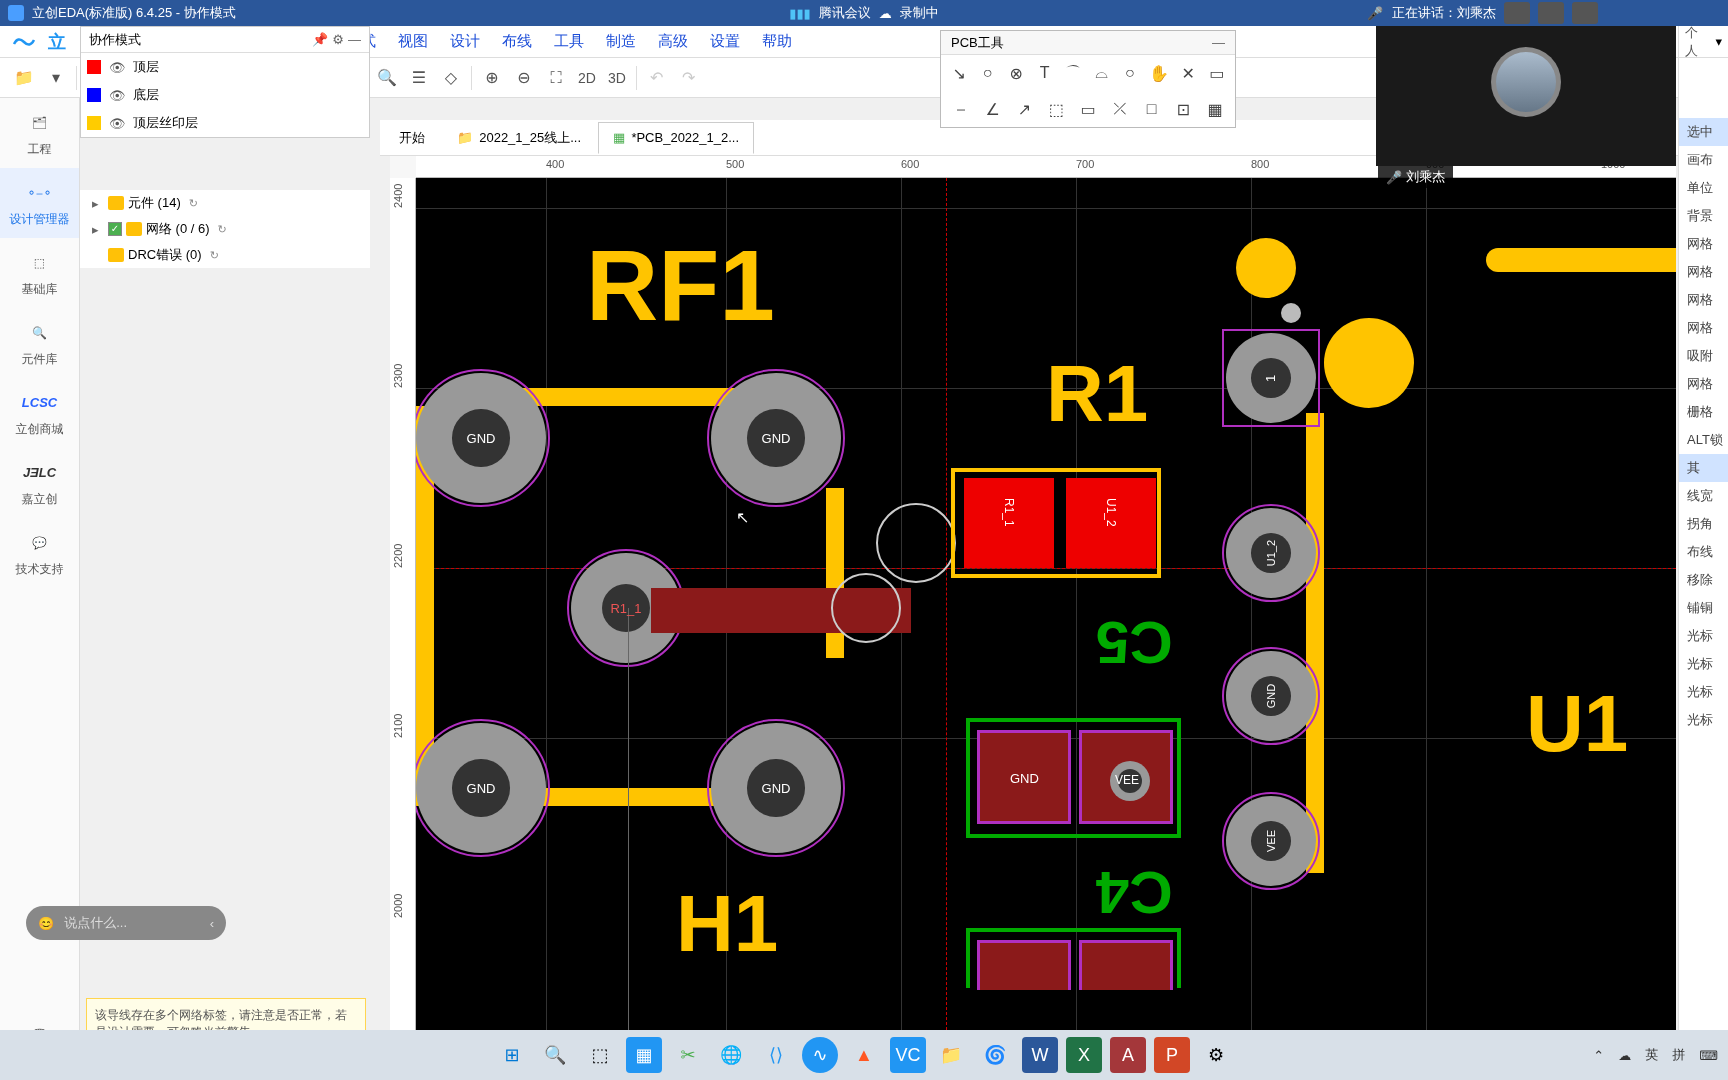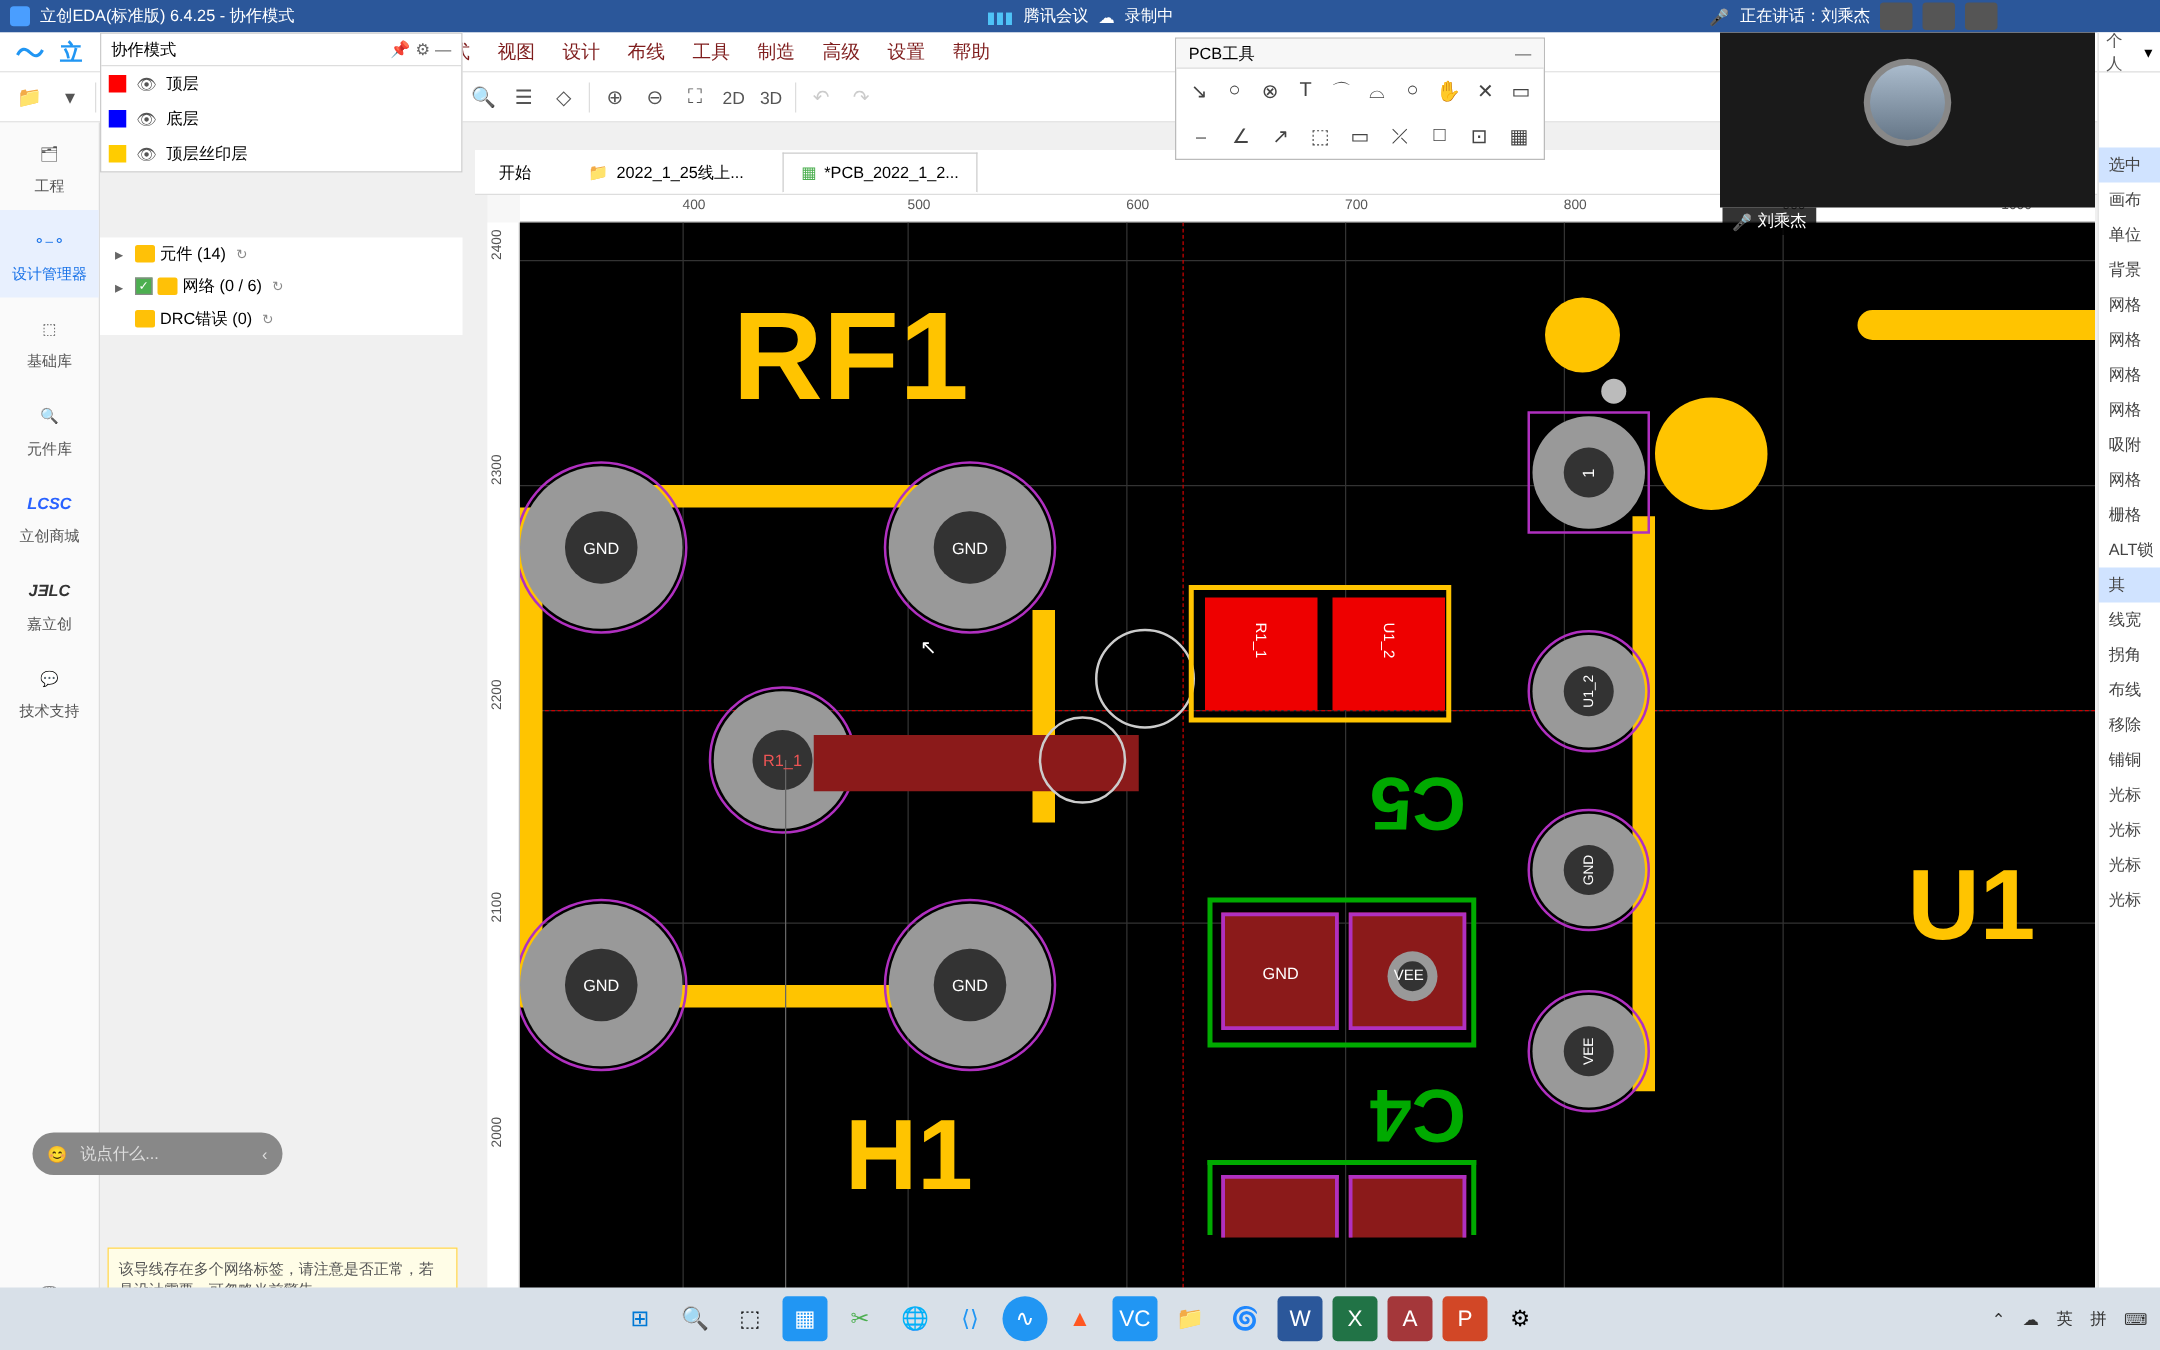--- a/index.html
+++ b/index.html
@@ -26,21 +26,21 @@
 .layer-header .icons { display: flex; gap: 4px; color: #666; }
 .layer-tabs { height: 28px; display: flex; border-bottom: 1px solid #ddd; font-size: 13px; }
 .layer-tab { padding: 0 10px; display: flex; align-items: center; cursor: pointer; }
 .layer-tab.active { background: #e8f0fe; color: #1a73e8; border-bottom: 2px solid #1a73e8; }
 .layer-list { }
 .layer-item { height: 28px; display: flex; align-items: center; padding: 0 6px; font-size: 13px; gap: 8px; }
 .layer-color { width: 14px; height: 14px; }
 .layer-eye { width: 16px; color: #555; }
 
 
-.top-menus { display: flex; gap: 22px; padding-left: 280px; font-size: 15px; color: #7f1d1d; align-items: center; height: 100%; }
+.top-menus { display: flex; gap: 22px; padding-left: 280px; font-size: 15px; color: #1d4ed8; align-items: center; height: 100%; }
 .top-menus span { cursor: pointer; }
 
 
 .pcb-tools { position: absolute; left: 940px; top: 30px; width: 296px; background: #fff; border: 1px solid #bbb; z-index: 50; }
 .pcb-tools-header { height: 24px; display: flex; align-items: center; padding: 0 10px; font-size: 13px; background: #f7f7f7; border-bottom: 1px solid #ddd; }
 .pcb-tools-header .min { margin-left: auto; color: #666; }
 .pcb-tools-row { height: 36px; display: flex; align-items: center; gap: 8px; padding: 0 8px; }
 .tool-icon { width: 26px; height: 26px; display: flex; align-items: center; justify-content: center; color: #444; border: 1px solid transparent; }
 
 
@@ -58,21 +58,21 @@
 .jlc-logo { font-size: 13px; font-style: italic; font-weight: bold; color: #333; }
 
 
 .tree-panel { position: absolute; left: 80px; top: 190px; width: 290px; background: #fff; }
 .tree-item { height: 26px; display: flex; align-items: center; padding-left: 12px; font-size: 13px; gap: 4px; }
 .tree-arrow { width: 12px; color: #666; }
 .tree-folder { width: 16px; height: 14px; background: #ffc107; border-radius: 2px; }
 .tree-refresh { color: #888; margin-left: 4px; font-size: 11px; }
 
 
-.main-tabs { position: absolute; left: 380px; top: 120px; right: 50px; height: 36px; background: #fff; display: flex; align-items: center; gap: 16px; padding: 0 4px; border-bottom: 1px solid #ddd; }
+.main-tabs { position: absolute; left: 380px; top: 120px; right: 50px; height: 36px; background: #fff; display: flex; align-items: center; gap: 2px; padding: 0 4px; border-bottom: 1px solid #ddd; }
 .tab { height: 32px; display: flex; align-items: center; padding: 0 14px; font-size: 13px; gap: 6px; border: 1px solid transparent; cursor: pointer; }
 .tab.active { background: #fff; border: 1px solid #ccc; border-bottom: 1px solid #fff; }
 
 
 .canvas-wrap { position: absolute; left: 390px; top: 156px; right: 52px; bottom: 30px; background: #f7f7f7; }
 .ruler-h { position: absolute; left: 26px; right: 0; top: 0; height: 22px; background: #fff; border-bottom: 1px solid #bbb; font-size: 11px; color: #555; }
 .ruler-h .tick { position: absolute; top: 2px; }
 .ruler-v { position: absolute; left: 0; top: 22px; bottom: 0; width: 26px; background: #fff; border-right: 1px solid #bbb; font-size: 11px; color: #555; }
 .ruler-v .tick { position: absolute; left: 2px; transform: rotate(-90deg); transform-origin: left top; }
 .pcb-canvas { position: absolute; left: 26px; top: 22px; right: 0; bottom: 0; background: #000; overflow: hidden; }
@@ -344,20 +344,21 @@
       <div class="grid-line-v" style="left:1010px"></div>
     <div class="grid-line-h" style="top:30px"></div>
       <div class="grid-line-h" style="top:210px"></div>
     <div class="grid-line-h" style="top:390px"></div>
       <div class="grid-line-h" style="top:560px"></div>
 
     <div class="cross-h" style="top:390px"></div>
     <div class="cross-v" style="left:530px"></div>
 
     <div class="silk-text" style="left:170px;top:50px;font-size:100px">RF1</div>
+    <div class="silk-text" style="left:630px;top:170px;font-size:80px">R1</div>
     <div class="silk-text" style="left:1110px;top:500px;font-size:80px">U1</div>
     <div class="silk-text" style="left:260px;top:700px;font-size:80px">H1</div>
     <div class="green-text" style="left:680px;top:430px;font-size:60px">C5</div>
     <div class="green-text" style="left:680px;top:680px;font-size:60px">C4</div>
 
     <div class="yellow-trace" style="left:105px;top:210px;width:220px;height:18px"></div>
     <div class="yellow-trace" style="left:105px;top:610px;width:220px;height:18px"></div>
     <div class="yellow-trace" style="left:410px;top:310px;width:18px;height:170px"></div>
     <div class="yellow-trace" style="left:0px;top:228px;width:18px;height:400px"></div>
     <div class="yellow-trace" style="left:890px;top:235px;width:18px;height:460px"></div>

